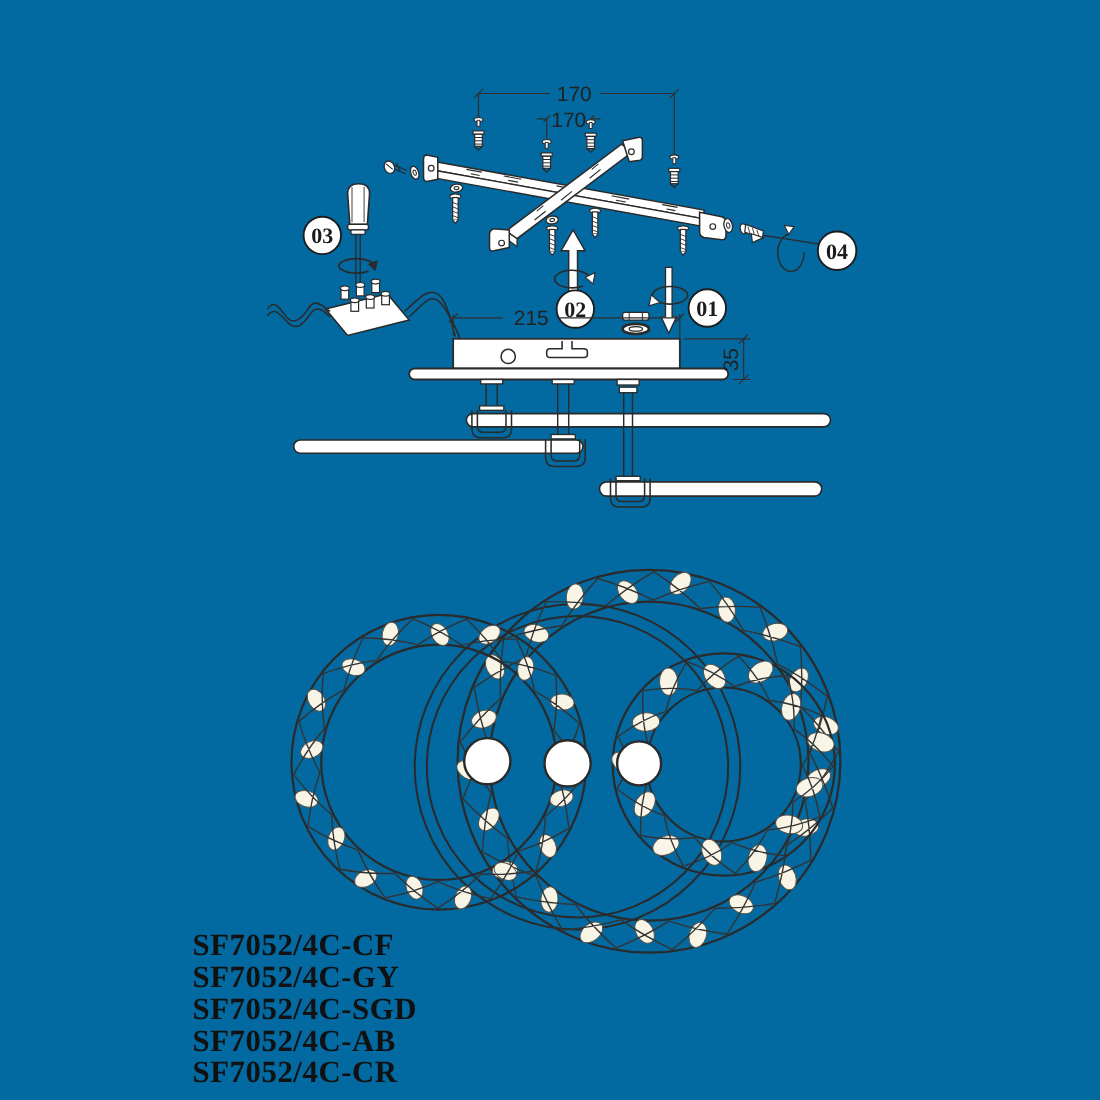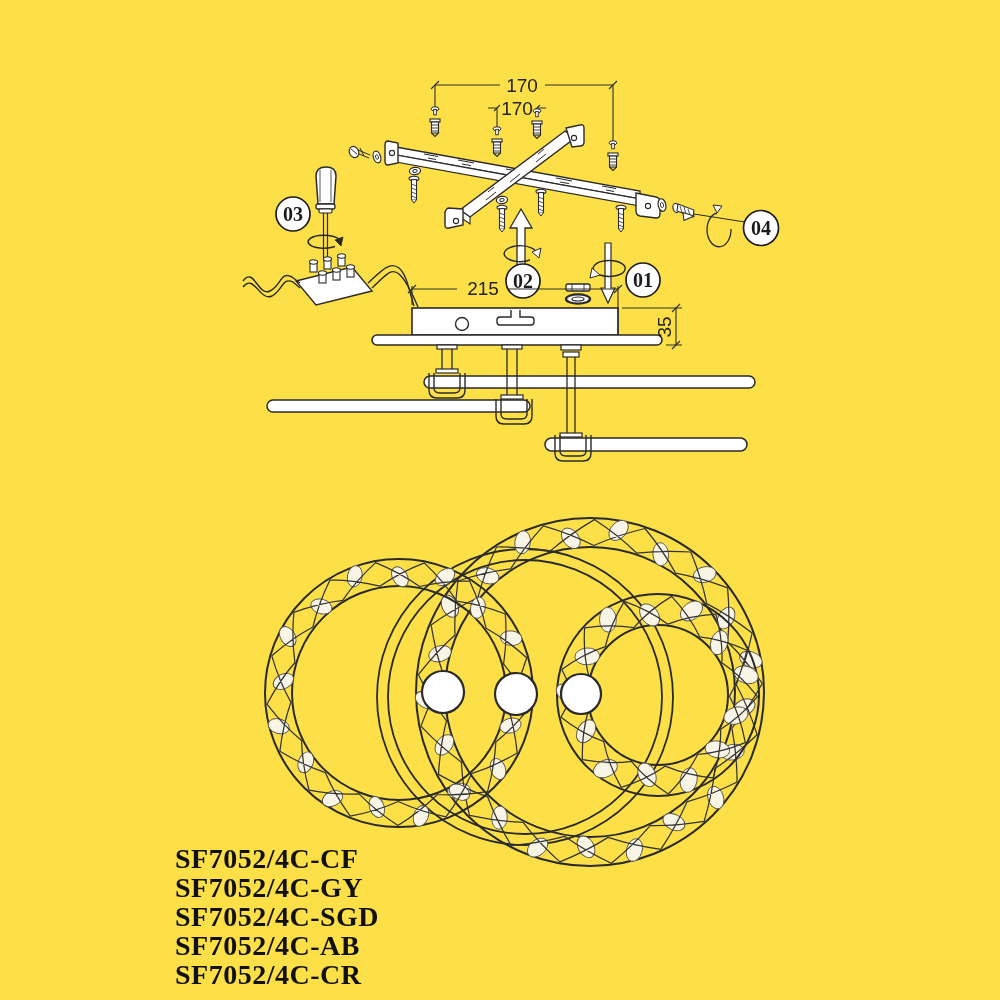--- a/index.html
+++ b/index.html
@@ -1,16 +1,16 @@
 <!DOCTYPE html>
 <html><head>
 <meta charset="utf-8">
 <style>
   html,body{margin:0;padding:0;background:#ffffff;}
-  .canvas{position:relative;width:1000px;height:1000px;background:#fde047;overflow:hidden;
+  .canvas{position:relative;width:1000px;height:1000px;background:#0369a1;overflow:hidden;
           font-family:"Liberation Sans",sans-serif;text-decoration:underline;}
   svg{position:absolute;left:0;top:0;}
   .dimtxt{font-family:"Liberation Sans",sans-serif;font-size:19px;fill:#222;}
   .steptxt{font-family:"Liberation Serif",serif;font-weight:bold;font-size:20px;fill:#1c1c1c;}
   .modeltxt{font-family:"Liberation Serif",serif;font-weight:bold;font-size:28px;fill:#111;letter-spacing:0.5px;}
   .ln{stroke:#2a2a2a;fill:none;}
   .thin{stroke:#2f2f2f;stroke-width:1.1;fill:none;}
 </style>
 </head>
 <body>

